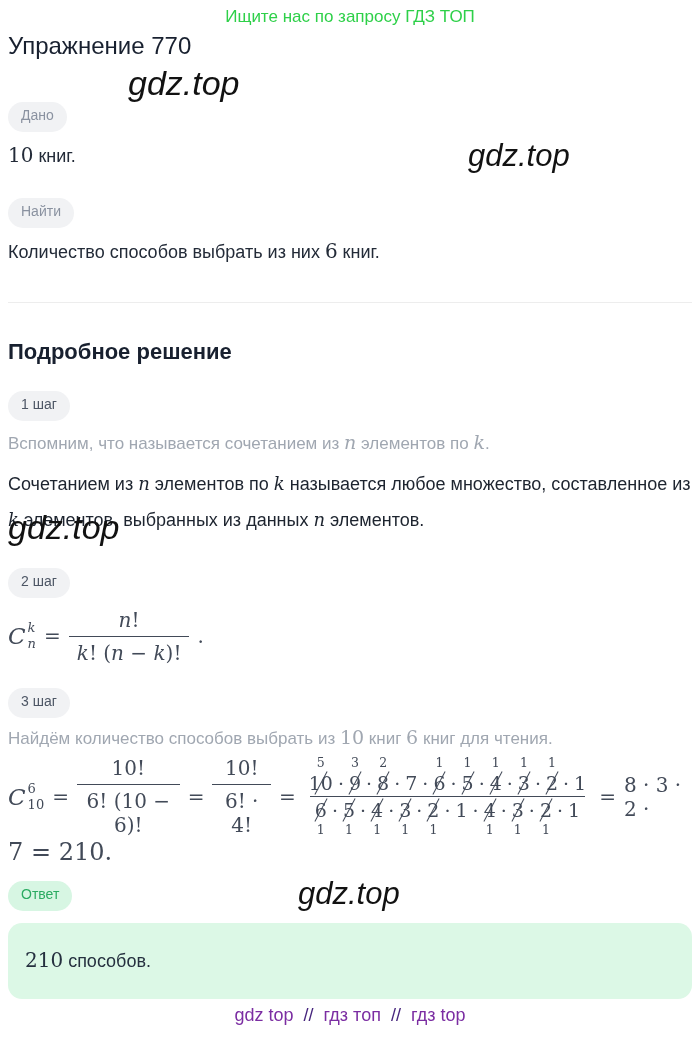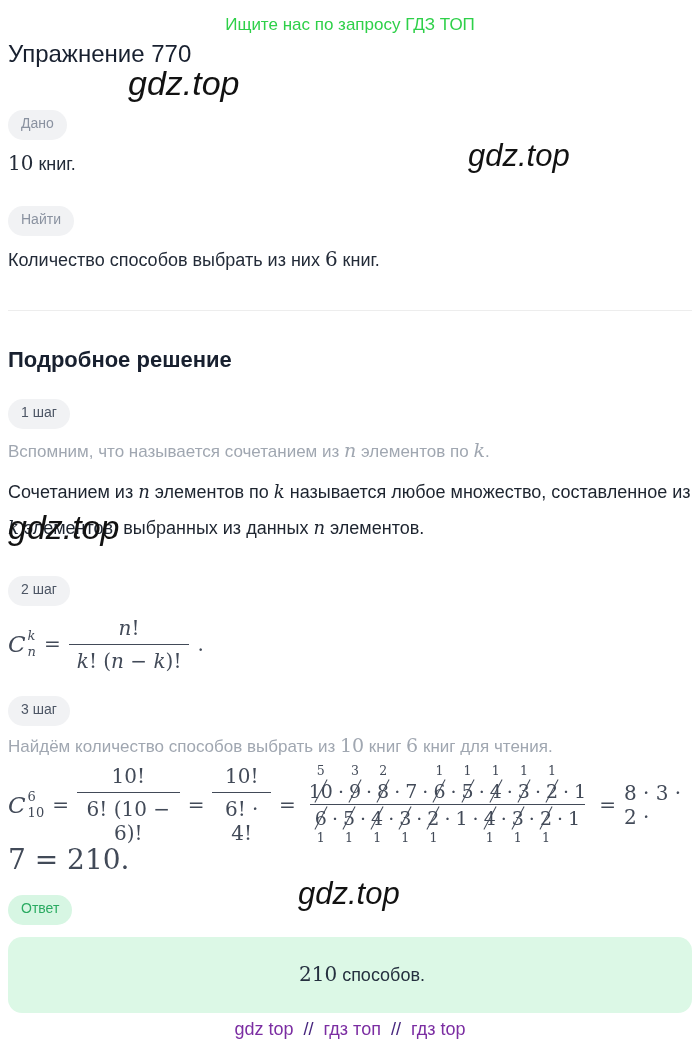--- a/index.html
+++ b/index.html
@@ -2,39 +2,39 @@
 <html><head>
 <meta charset="utf-8">
 <style>
   * { margin:0; padding:0; box-sizing:border-box; }
   html,body { background:#ffffff; }
   .page {
     position:relative; width:700px; min-height:1047px; margin:0 auto;
     background:#ffffff; font-family:"Liberation Sans", sans-serif; color:#1d2533;
     overflow:hidden;
   }
-  .promo { padding-top:15px; text-align:center; font-size:17px; font-weight:500; color:#2ed049; }
+  .promo { padding-top:7px; text-align:center; font-size:17px; font-weight:500; color:#2ed049; }
   .title { margin:5px 8px 0; font-size:24px; font-weight:normal; color:#18202f; line-height:28px; }
   .wm { position:absolute; color:#121212; font-weight:400; white-space:nowrap; pointer-events:none;font-style:italic; }
   .wm1 { left:128px; top:64px;  font-size:34px; }
   .wm2 { left:468px; top:138px; font-size:31px; }
   .wm3 { left:8px;   top:508px; font-size:34px; }
   .wm4 { left:298px; top:876px; font-size:31px; }
   .badge {
     display:inline-block; margin-left:8px; padding:4px 13px; border-radius:15px;
     background:#f1f2f4; color:#8a92a0; font-size:14px; line-height:19px; height:30px;
   }
   .badge.step   { color:#4d5665; }
   .badge.answer { background:#d7f6e3; color:#2bab62; }
   .b-dano   { margin-top:42px; }
   .b-naiti  { margin-top:30px; }
   .b-step1  { margin-top:26px; }
   .b-step2  { margin-top:30px; }
   .b-step3  { margin-top:20px; }
-  .b-answer { margin-top:22px; }
+  .b-answer { margin-top:16px; }
   .mixed { margin:12px 8px 0; font-size:18px; line-height:24px; color:#232b38; }
   .mixed .mi, .mixed .mn { font-size:111%; line-height:1; }
   .mi { font-family:"DejaVu Serif", serif; font-style:italic; }
   .mn { font-family:"DejaVu Serif", serif; }
   .divider { margin:38px 8px 0; border:none; border-top:1px solid #ededed; }
   .section-title { margin:36px 8px 0; font-size:22px; font-weight:bold; color:#18202f; line-height:26px; }
   .graytext { margin:10px 8px 0; font-size:17px; line-height:22px; color:#a0a7b1; }
   .graytext .mi, .graytext .mn { font-size:112%; }
   .g2 { margin-top:10px; }
   .g3 { margin-top:8px; }
@@ -55,24 +55,24 @@
   .cfrac { display:inline-flex; flex-direction:column; align-items:center; font-size:19px; }
   .crow { display:flex; align-items:flex-start; gap:5px; padding:0 5px; }
   .crow.bottom { border-top:1.5px solid #424a58; }
   .cterm { display:inline-flex; flex-direction:column; align-items:center; }
   .csmall { font-size:12.5px; line-height:14px; height:14px; }
   .cmain { position:relative; line-height:26px; }
   .cmain.cancel::after {
     content:""; position:absolute; left:50%; top:50%; width:26px;
     border-top:1.5px solid #424a58; transform:translate(-50%,-50%) rotate(-62deg);
   }
-  .cont { margin:2px 8px 0; font-family:"DejaVu Serif", serif; color:#424a58; font-size:28px; line-height:26px; }
+  .cont { margin:2px 8px 0; font-family:"DejaVu Serif", serif; color:#424a58; font-size:24px; line-height:26px; }
   .answer-box {
     margin:12px 8px 0; width:684px; height:76px; border-radius:14px; background:#dcf8e6;
-    display:flex; align-items:center; padding-left:24px;justify-content:center;
+    display:flex; align-items:center; padding-left:17px;
   }
   .answer-box .mixed { margin:0; color:#25303f; }
   .footer { margin:6px 0 0; text-align:center; font-size:18px; font-weight:500; color:#7b2da2; line-height:21px; }
   .footer .sep { color:#46257d; white-space:pre; }
 </style>
 </head>
 <body>
 
 <div class="page">
 

